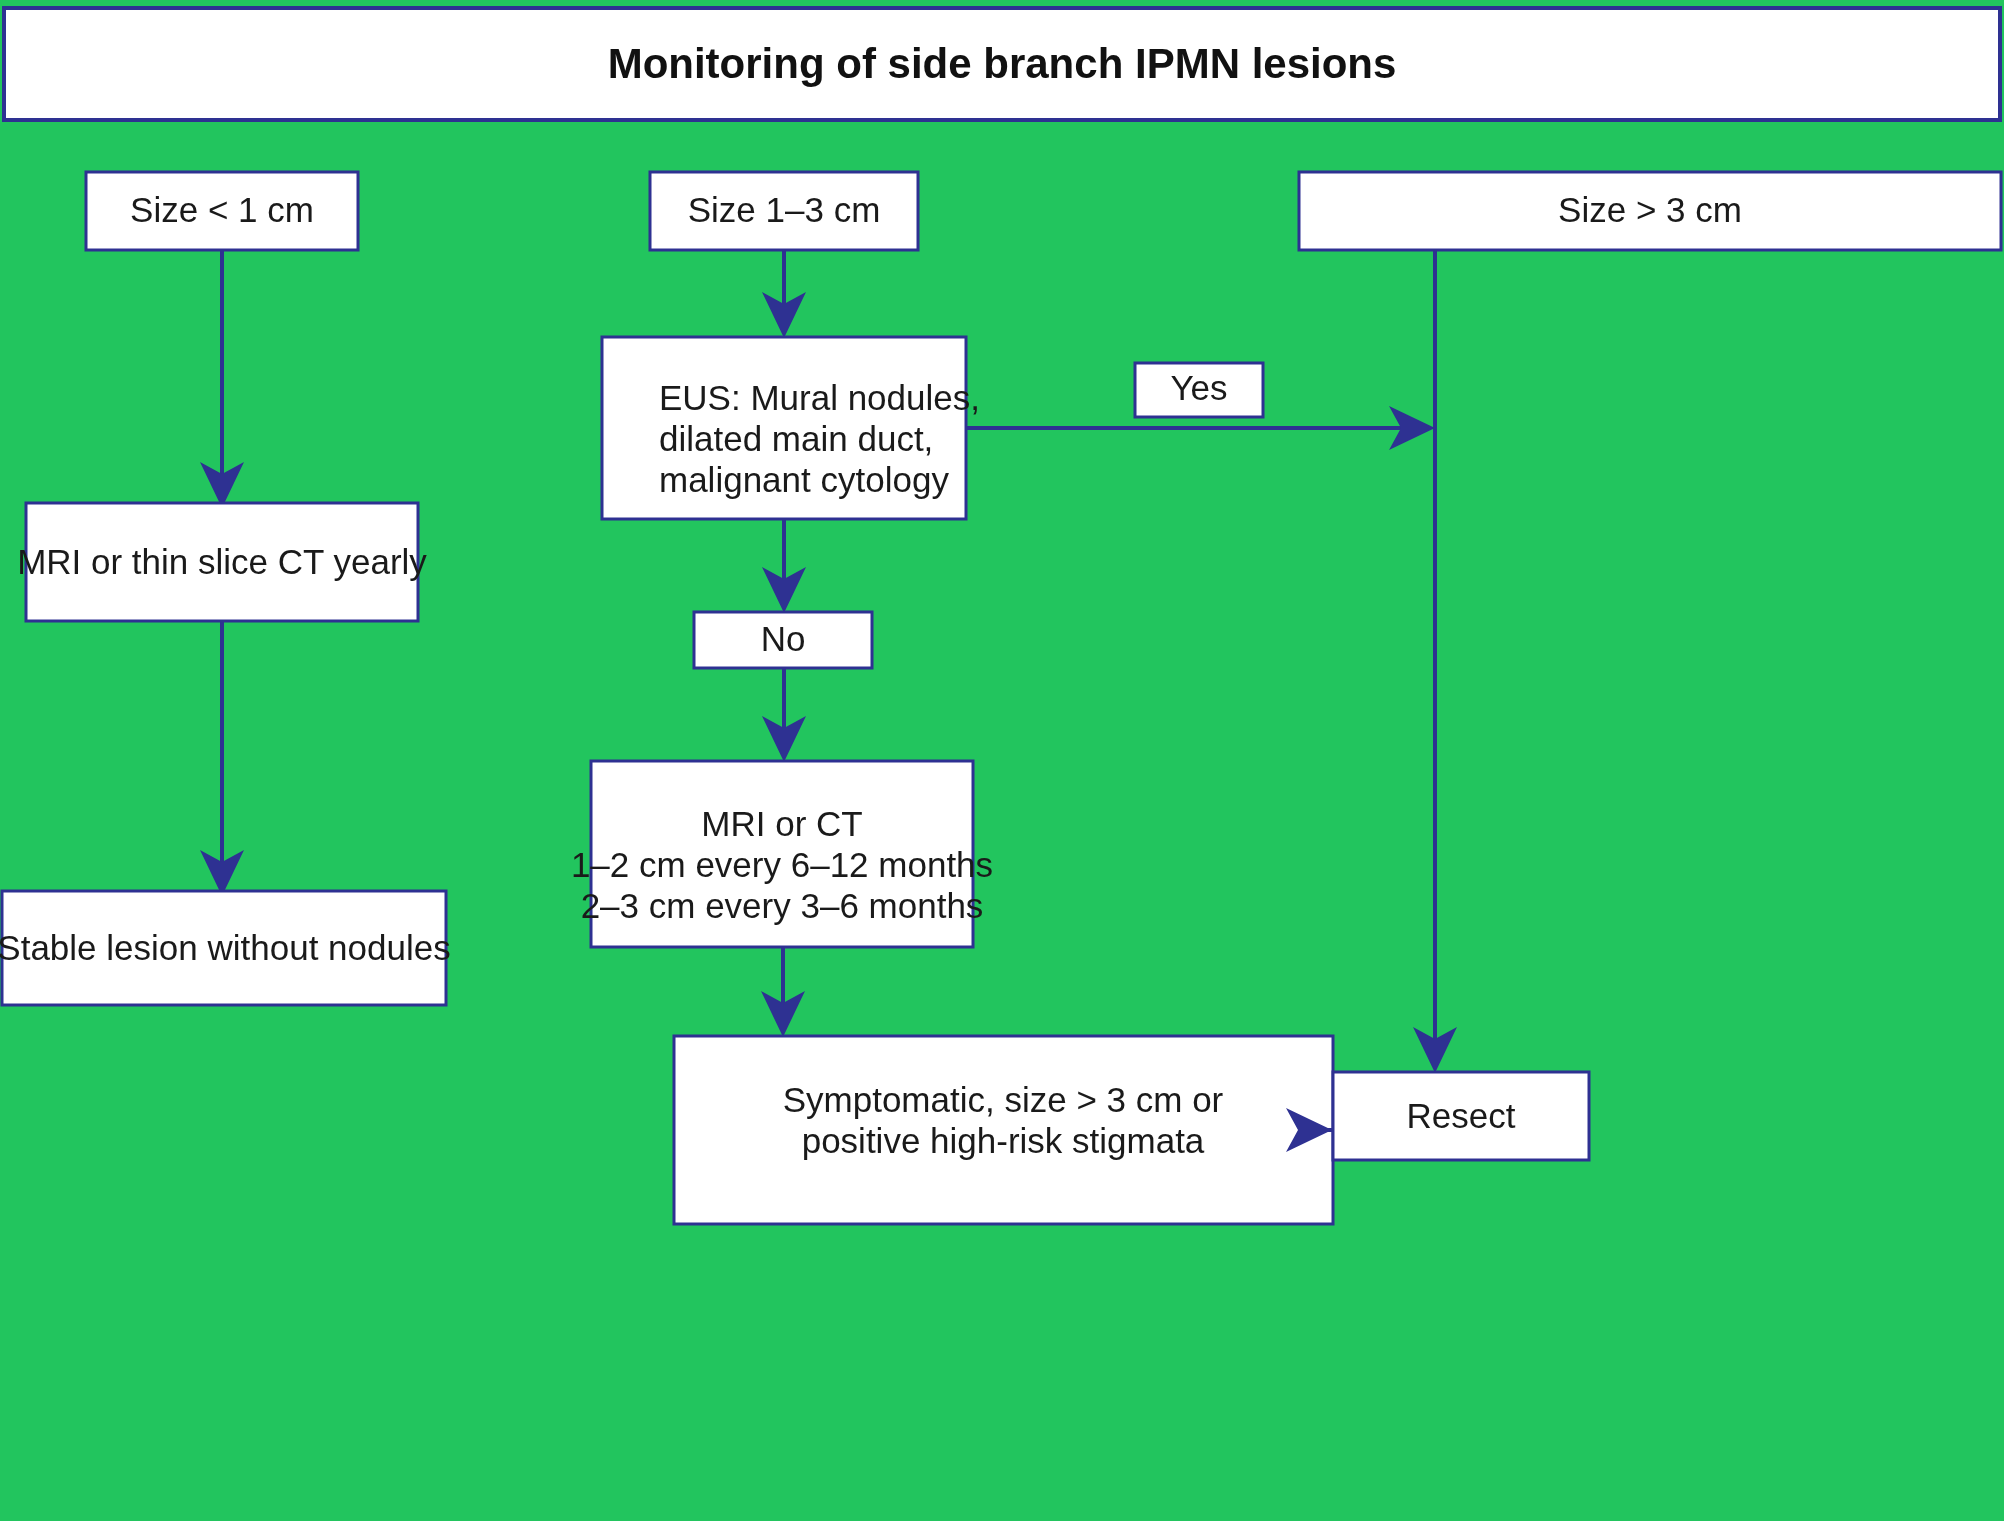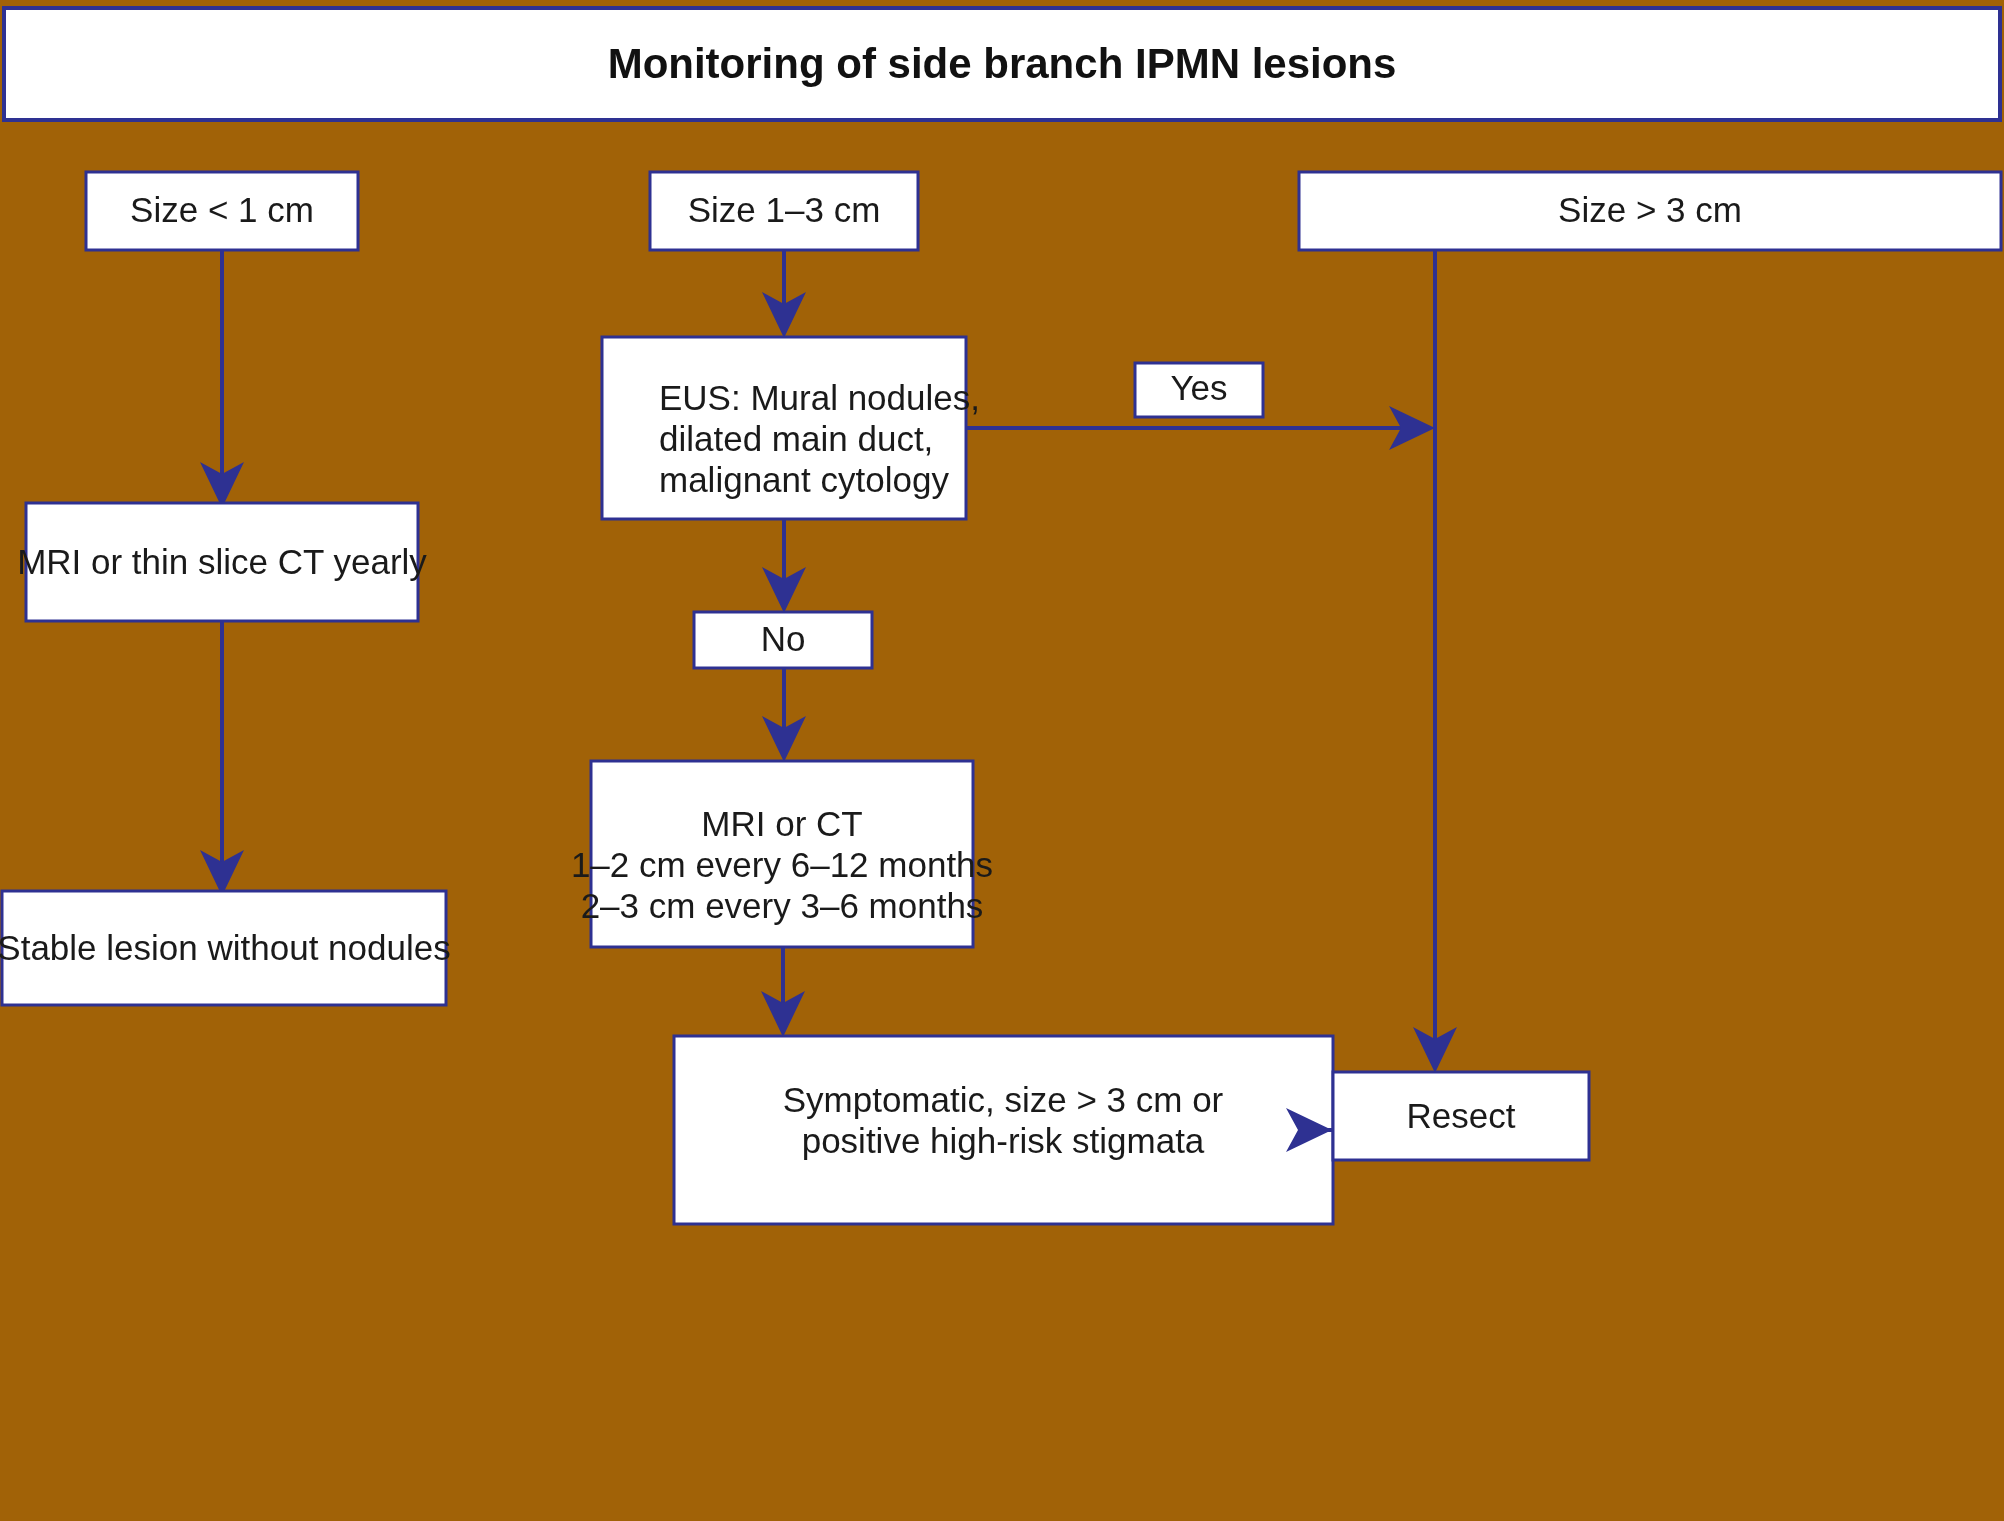--- a/index.html
+++ b/index.html
@@ -7,21 +7,21 @@
     padding: 0;
     background: #ffffff;
   }
   body {
     font-family: "Liberation Sans", sans-serif;
   }
   #canvas {
     position: relative;
     width: 2004px;
     height: 1521px;
-    background: #a16207;
+    background: #22c55e;
     overflow: hidden;
   }
   svg#flow {
     position: absolute;
     left: 0;
     top: 0;
     width: 2004px;
     height: 1521px;
   }
   .nodebox {

